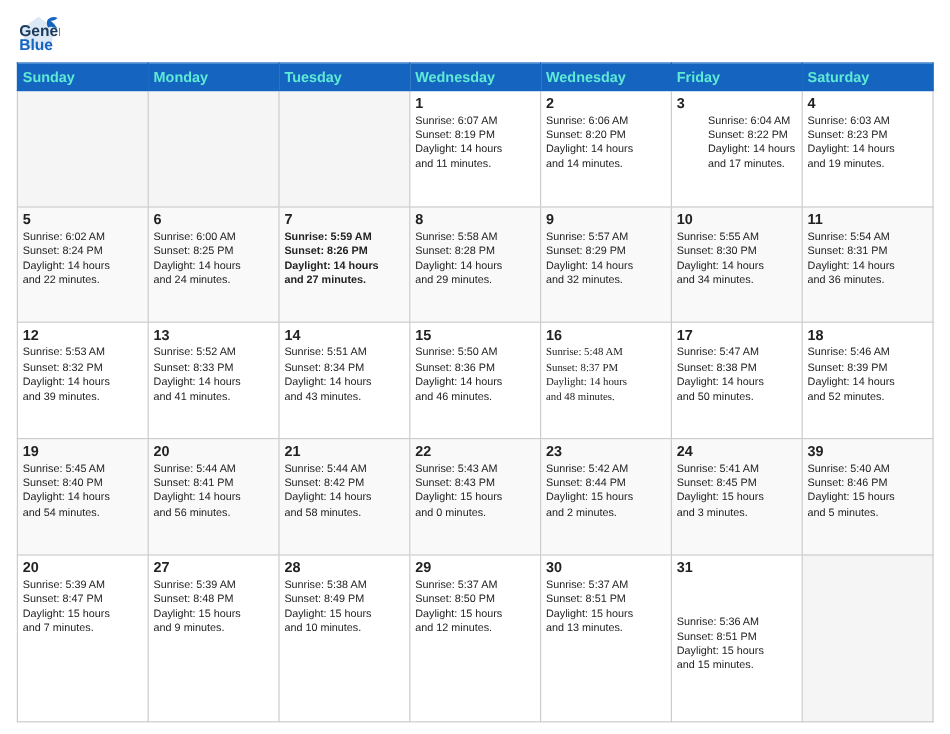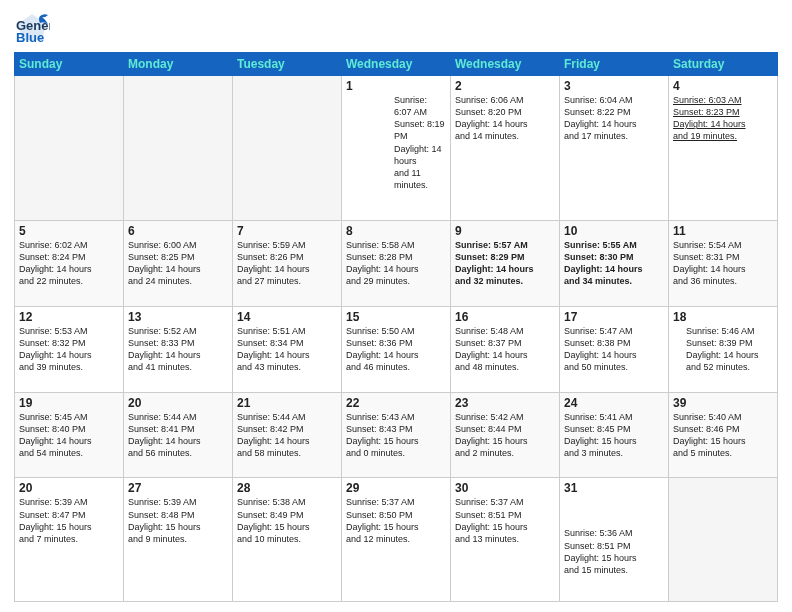--- a/index.html
+++ b/index.html
@@ -126,42 +126,42 @@
           <th>Saturday</th>
         </tr>
     </thead>
     <tbody id="calendar-body">
         <tr>
           <td class="empty"></td>
           <td class="empty"></td>
           <td class="empty"></td>
           <td>
             <span class="day-num">1</span>
-            <div class="cell-info" style="white-space: pre-line; margin-left: 48px;">Sunrise: 6:07 AM
+            <div class="cell-info" style="white-space: pre-line;">Sunrise: 6:07 AM
 Sunset: 8:19 PM
 Daylight: 14 hours
 and 11 minutes.</div>
           </td>
           <td>
             <span class="day-num">2</span>
             <div class="cell-info" style="white-space: pre-line;">Sunrise: 6:06 AM
 Sunset: 8:20 PM
 Daylight: 14 hours
 and 14 minutes.</div>
           </td>
           <td>
             <span class="day-num">3</span>
-            <div class="cell-info" style="white-space: pre-line;">Sunrise: 6:04 AM
+            <div class="cell-info" style="white-space: pre-line; margin-left: 26px;">Sunrise: 6:04 AM
 Sunset: 8:22 PM
 Daylight: 14 hours
 and 17 minutes.</div>
           </td>
           <td>
             <span class="day-num">4</span>
-            <div class="cell-info" style="white-space: pre-line; text-decoration: underline;">Sunrise: 6:03 AM
+            <div class="cell-info" style="white-space: pre-line;">Sunrise: 6:03 AM
 Sunset: 8:23 PM
 Daylight: 14 hours
 and 19 minutes.</div>
           </td>
         </tr>
         <tr class="row-shade">
           <td>
             <span class="day-num">5</span>
             <div class="cell-info" style="white-space: pre-line;">Sunrise: 6:02 AM
 Sunset: 8:24 PM
@@ -170,42 +170,42 @@
           </td>
           <td>
             <span class="day-num">6</span>
             <div class="cell-info" style="white-space: pre-line;">Sunrise: 6:00 AM
 Sunset: 8:25 PM
 Daylight: 14 hours
 and 24 minutes.</div>
           </td>
           <td>
             <span class="day-num">7</span>
-            <div class="cell-info" style="white-space: pre-line;">Sunrise: 5:59 AM
+            <div class="cell-info" style="white-space: pre-line; font-weight: bold;">Sunrise: 5:59 AM
 Sunset: 8:26 PM
 Daylight: 14 hours
 and 27 minutes.</div>
           </td>
           <td>
             <span class="day-num">8</span>
             <div class="cell-info" style="white-space: pre-line;">Sunrise: 5:58 AM
 Sunset: 8:28 PM
 Daylight: 14 hours
 and 29 minutes.</div>
           </td>
           <td>
             <span class="day-num">9</span>
-            <div class="cell-info" style="white-space: pre-line; font-weight: bold;">Sunrise: 5:57 AM
+            <div class="cell-info" style="white-space: pre-line;">Sunrise: 5:57 AM
 Sunset: 8:29 PM
 Daylight: 14 hours
 and 32 minutes.</div>
           </td>
           <td>
             <span class="day-num">10</span>
-            <div class="cell-info" style="white-space: pre-line; font-weight: bold;">Sunrise: 5:55 AM
+            <div class="cell-info" style="white-space: pre-line;">Sunrise: 5:55 AM
 Sunset: 8:30 PM
 Daylight: 14 hours
 and 34 minutes.</div>
           </td>
           <td>
             <span class="day-num">11</span>
             <div class="cell-info" style="white-space: pre-line;">Sunrise: 5:54 AM
 Sunset: 8:31 PM
 Daylight: 14 hours
 and 36 minutes.</div>
@@ -235,35 +235,35 @@
           </td>
           <td>
             <span class="day-num">15</span>
             <div class="cell-info" style="white-space: pre-line;">Sunrise: 5:50 AM
 Sunset: 8:36 PM
 Daylight: 14 hours
 and 46 minutes.</div>
           </td>
           <td>
             <span class="day-num">16</span>
-            <div class="cell-info" style="white-space: pre-line;">Sunrise: 5:48 AM
+            <div class="cell-info" style="white-space: pre-line; font-family: Liberation Serif, serif;">Sunrise: 5:48 AM
 Sunset: 8:37 PM
 Daylight: 14 hours
 and 48 minutes.</div>
           </td>
           <td>
             <span class="day-num">17</span>
             <div class="cell-info" style="white-space: pre-line;">Sunrise: 5:47 AM
 Sunset: 8:38 PM
 Daylight: 14 hours
 and 50 minutes.</div>
           </td>
           <td>
             <span class="day-num">18</span>
-            <div class="cell-info" style="white-space: pre-line; margin-left: 13px;">Sunrise: 5:46 AM
+            <div class="cell-info" style="white-space: pre-line;">Sunrise: 5:46 AM
 Sunset: 8:39 PM
 Daylight: 14 hours
 and 52 minutes.</div>
           </td>
         </tr>
         <tr class="row-shade">
           <td>
             <span class="day-num">19</span>
             <div class="cell-info" style="white-space: pre-line;">Sunrise: 5:45 AM
 Sunset: 8:40 PM

